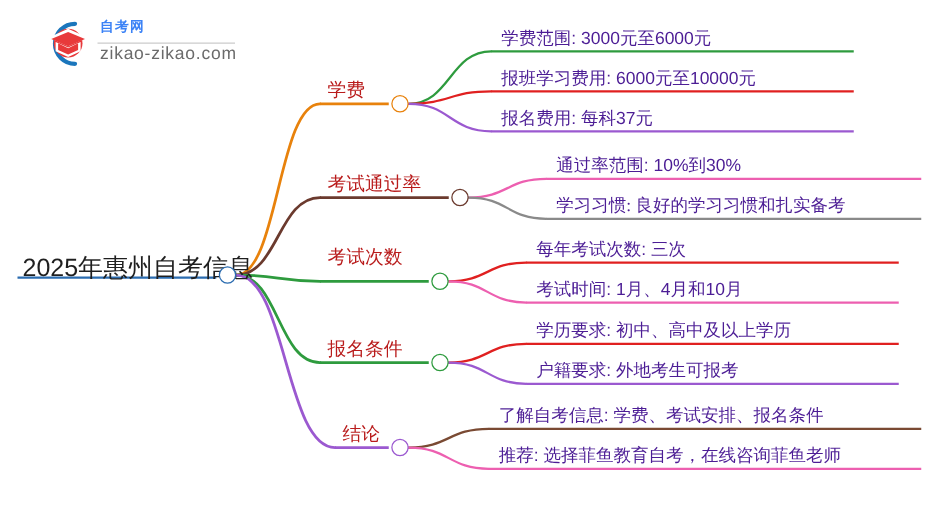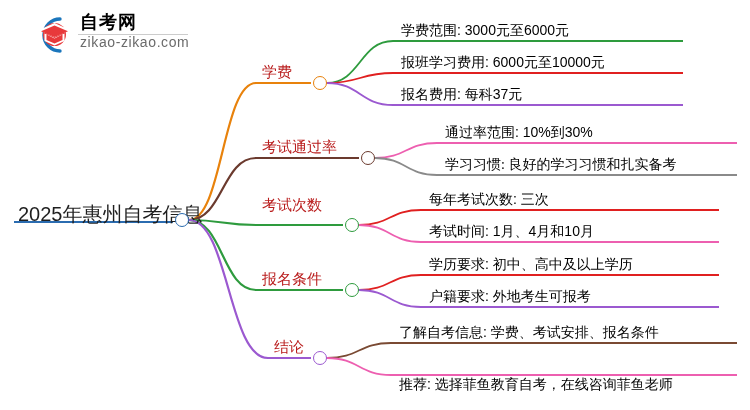--- a/index.html
+++ b/index.html
@@ -37,23 +37,23 @@
     left: 0; top: 2px;
     width: 44px; height: 42px;
   }
   #logo-text {
     position: absolute;
     left: 48px;
     top: 0px;
     width: 112px;
   }
   .logo-cn {
-    font-size: 18px;
+    font-size: 11px;
     font-weight: bold;
-    color: #000000;
+    color: #3b82f6;
     letter-spacing: 1px;
     line-height: 22px;
     padding-left: 2px;
   }
   .logo-rule {
     height: 1px;
     background: #cccccc;
     margin: 1px 0 1px 0;
     width: 110px;
   }
@@ -75,21 +75,21 @@
   .node-root {
     font-size: 20px;
     color: #1f1f1f;
   }
   .node-branch {
     font-size: 15px;
     color: #b91c1c;
   }
   .node-leaf {
     font-size: 14px;
-    color: #000000;
+    color: #4c1d95;
   }
 
   
   .dot {
     position: absolute;
     border-radius: 50%;
     background: #ffffff;
     box-sizing: border-box;
   }
 </style>
@@ -166,16 +166,16 @@
       <div class="dot" style="left: 345px; top: 218px; width: 14px; height: 14px; border: 1.8px solid rgb(46, 155, 62);"></div>
       <div class="node node-leaf" style="left: 429px; top: 191px;">每年考试次数: 三次</div>
       <div class="node node-leaf" style="left: 429px; top: 223px;">考试时间: 1月、4月和10月</div>
       <div class="node node-branch" style="left: 262px; top: 270px; text-align: right;">报名条件</div>
       <div class="dot" style="left: 345px; top: 283px; width: 14px; height: 14px; border: 1.8px solid rgb(46, 155, 62);"></div>
       <div class="node node-leaf" style="left: 429px; top: 256px;">学历要求: 初中、高中及以上学历</div>
       <div class="node node-leaf" style="left: 429px; top: 288px;">户籍要求: 外地考生可报考</div>
       <div class="node node-branch" style="left: 274px; top: 338px;">结论</div>
       <div class="dot" style="left: 313px; top: 351px; width: 14px; height: 14px; border: 1.8px solid rgb(155, 89, 208);"></div>
       <div class="node node-leaf" style="left: 399px; top: 324px;">了解自考信息: 学费、考试安排、报名条件</div>
-      <div class="node node-leaf" style="left: 399px; top: 356px; margin-top: 20px;">推荐: 选择菲鱼教育自考，在线咨询菲鱼老师</div>
+      <div class="node node-leaf" style="left: 399px; top: 356px;">推荐: 选择菲鱼教育自考，在线咨询菲鱼老师</div>
     </div>
 
 </div>
 
 </body></html>

